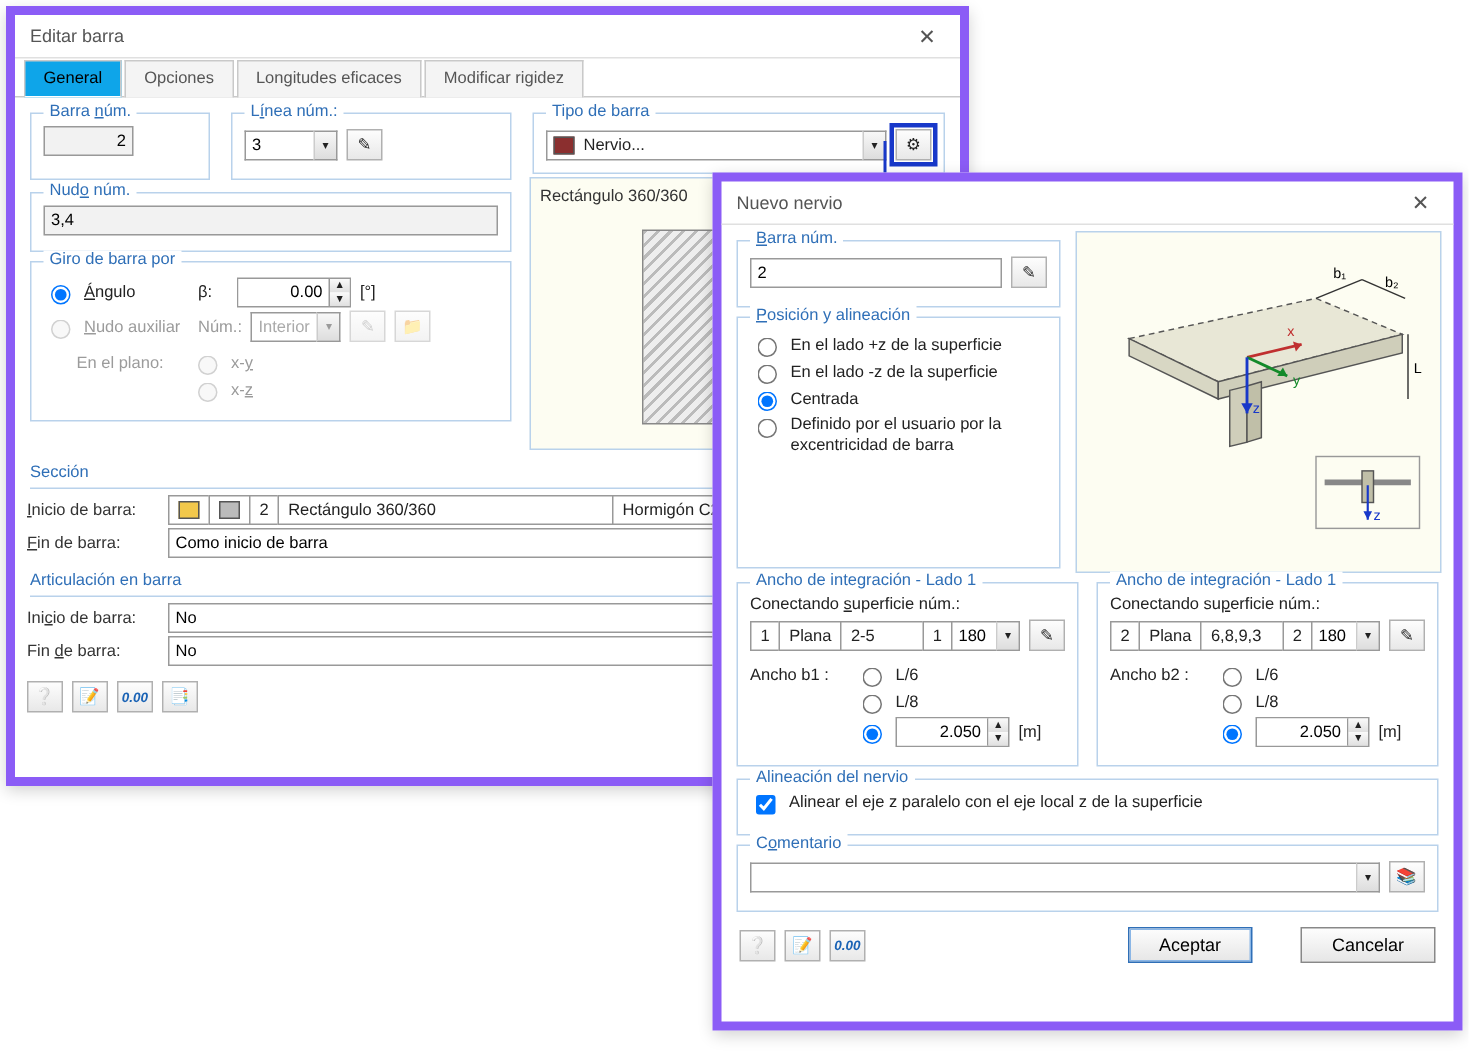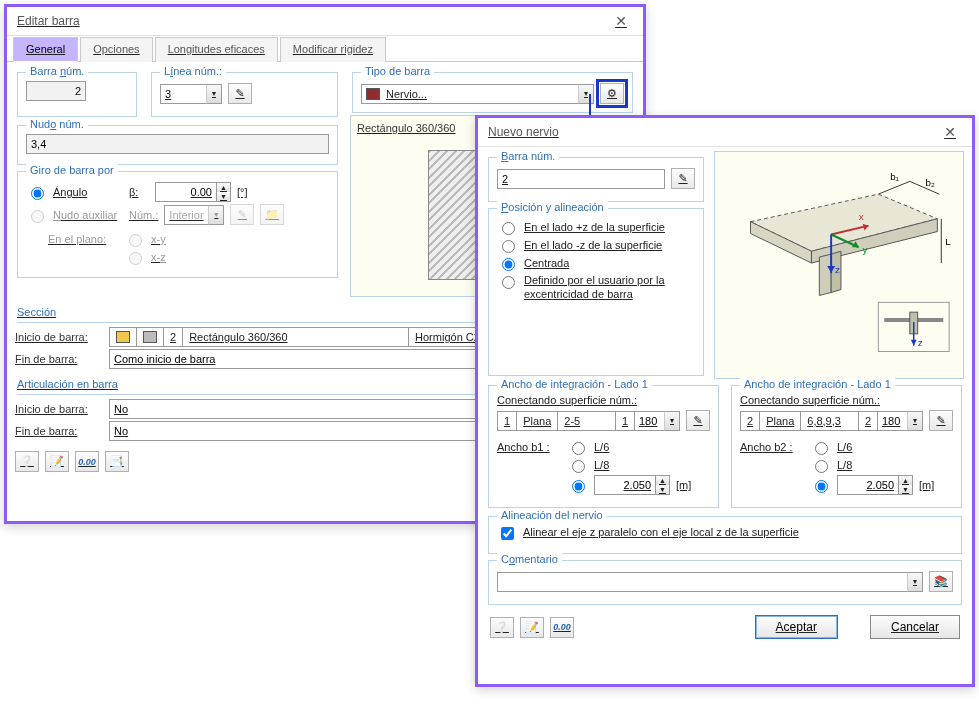--- a/index.html
+++ b/index.html
@@ -1,22 +1,22 @@
 <!DOCTYPE html>
 <html><head>
 <meta charset="utf-8">
 <style>
   * { box-sizing: border-box; }
   body { margin:0; font-family: "Segoe UI", Tahoma, sans-serif; font-size:11px; color:#222; background:#fff; width:979px; height:708px; position:relative; overflow:hidden;}
-  .window { position:absolute; background:#fff; border:3px solid #8b5cf6; box-shadow:0 3px 10px rgba(0,0,0,0.18);text-decoration:underline;}
+  .window { position:absolute; background:#fff; border:6px solid #8b5cf6; box-shadow:0 3px 10px rgba(0,0,0,0.18);}
   .titlebar { display:flex; align-items:center; justify-content:space-between; padding:6px 10px; font-size:12px; color:#555; border-bottom:1px solid #e0e0e0;}
   .close-x { width:24px; text-align:center; color:#555; font-size:14px; cursor:pointer;}
   .tabs { display:flex; border-bottom:1px solid #c9c9c9; padding:0 6px; gap:2px;}
   .tab { padding:5px 12px 6px; border:1px solid #c9c9c9; border-bottom:none; background:#f4f4f4; position:relative; top:1px; color:#555;}
-  .tab.active { background:#c4b5fd; color:#000; border-bottom:1px solid #fff;}
+  .tab.active { background:#0ea5e9; color:#000; border-bottom:1px solid #fff;}
   .pane { padding:4px 8px 10px;}
   .group { border:1px solid #b9d2eb; margin:6px 2px 2px; padding:8px 8px 10px; position:relative;}
   .group-title { position:absolute; top:-8px; left:8px; background:#fff; padding:0 4px; color:#2f6fb7; font-size:11px;}
   .row { display:flex; align-items:center; gap:6px; margin:2px 0;}
   input[type=text], select { border:1px solid #999; padding:2px 4px; font-size:11px; height:20px; background:#fff;}
   input[type=text].ro { background:#f2f2f2;}
   .num { text-align:right; width:60px;}
   .btn-icon { width:24px; height:21px; border:1px solid #b0b0b0; background:linear-gradient(#fdfdfd,#e8e8e8); display:inline-flex; align-items:center; justify-content:center; cursor:pointer;}
   .spin-wrap { display:inline-flex; border:1px solid #999; height:20px;}
   .spin-wrap input { border:none; height:18px;}

